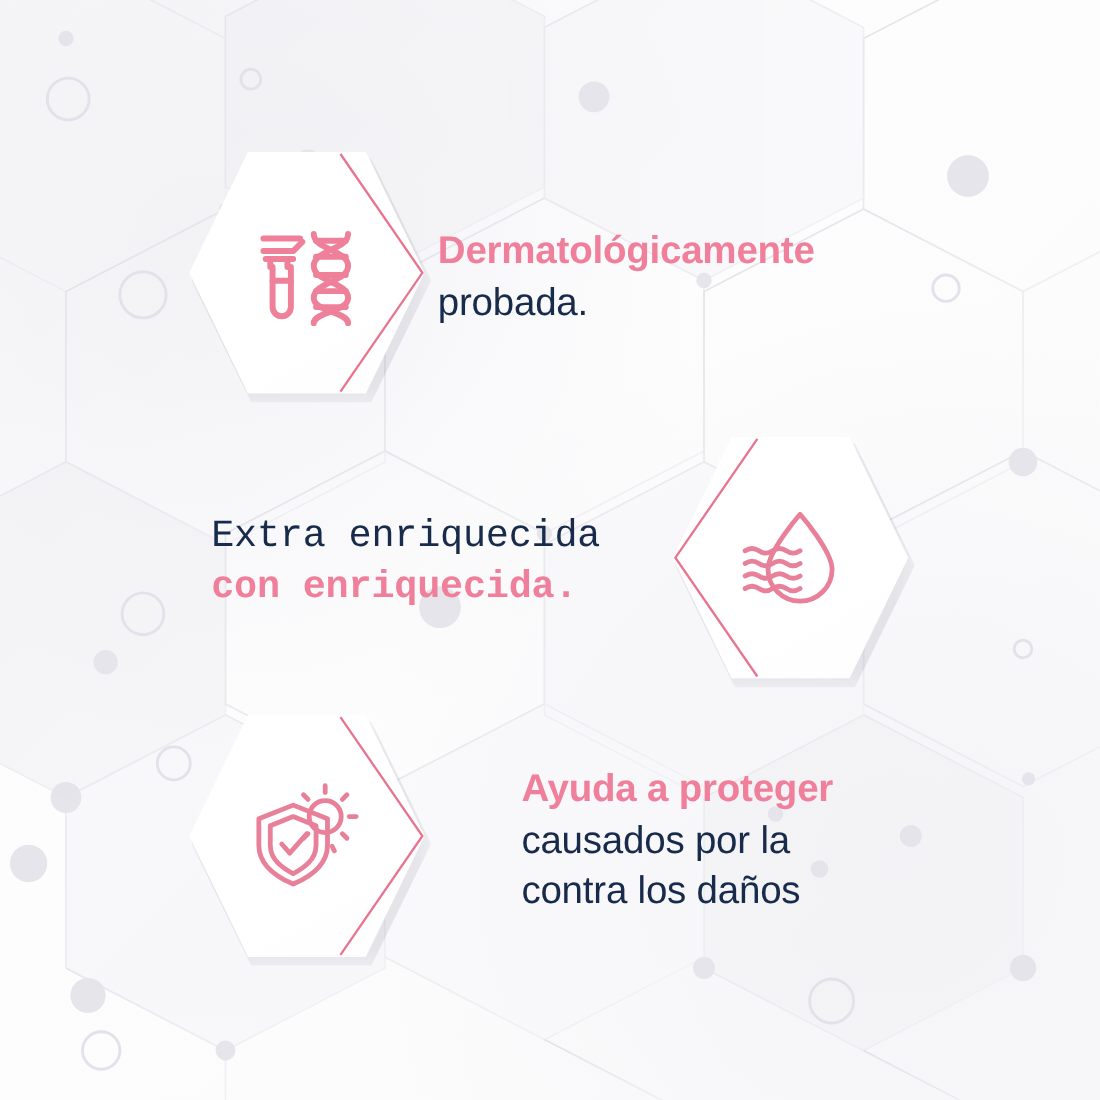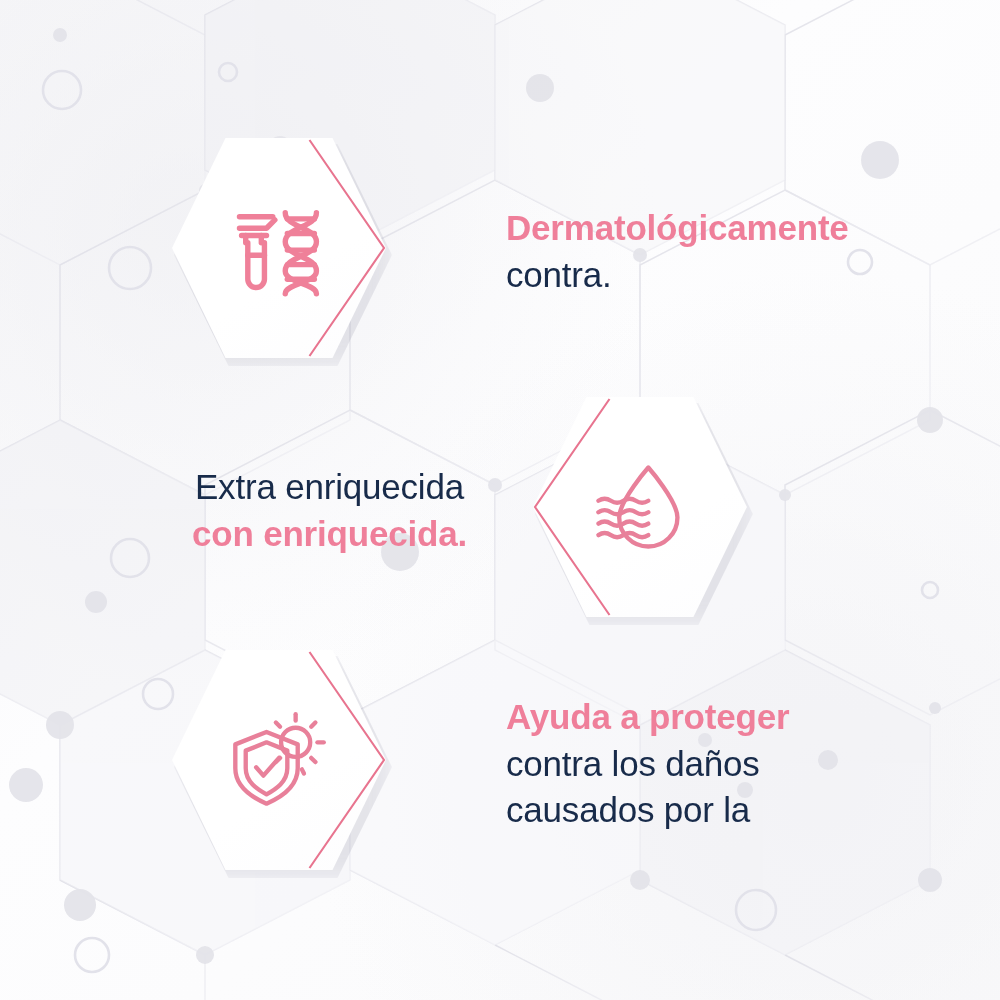--- a/index.html
+++ b/index.html
@@ -94,32 +94,32 @@
     font-size:35px;
     line-height:1.34;
     color:#182b4a;
     letter-spacing:-0.2px;
   }
   .txt .hl {
     color:#ef7f9a;
     font-weight:bold;
   }
   .txt .ln { display:block; white-space:nowrap; }
-  .txt.right { text-align:center; }
+  .txt.right { text-align:left;font-family:Liberation Mono, monospace; }
 
   
   #feature-1 { left:168px; top:134px; }
-  #feature-1 .txt { margin-left:108px; }
+  #feature-1 .txt { }
 
   #feature-2 { left:192px; top:393px; }
   #feature-2 .hex-wrap { order:2; margin-left:62px; }
   #feature-2 .txt { order:1; }
 
   #feature-3 { left:168px; top:646px; }
-  #feature-3 .txt { margin-left:108px; }
+  #feature-3 .txt { margin-left:76px; }
 </style>
 </head>
 <body>
 
 <div class="canvas">
 
   <svg class="bg-network" viewBox="0 0 1000 1000" xmlns="http://www.w3.org/2000/svg">
     <defs>
       <linearGradient id="lineFade" x1="0" y1="0" x2="1" y2="1">
         <stop offset="0%" stop-color="#dedee6"></stop>
@@ -231,21 +231,21 @@
           </g>
         </svg>
       </div>
       <svg class="hex-accent" viewBox="0 0 214 220" xmlns="http://www.w3.org/2000/svg">
         <path d="M137.5,2 L212,110 L137.5,218"></path>
       </svg>
     </div>
 
     <div class="txt">
       <span class="ln hl">Dermatológicamente</span>
-      <span class="ln">contra.</span>
+      <span class="ln">probada.</span>
     </div>
   </div>
 
   <div class="feature" id="feature-2">
     <div class="hex-wrap">
       <div class="hex-shadow"></div>
       <div class="hex-face">
         <svg class="hex-icon" viewBox="0 0 100 100" xmlns="http://www.w3.org/2000/svg">
           <g class="st-thin">
 
@@ -293,18 +293,18 @@
           </g>
         </svg>
       </div>
       <svg class="hex-accent" viewBox="0 0 214 220" xmlns="http://www.w3.org/2000/svg">
         <path d="M137.5,2 L212,110 L137.5,218"></path>
       </svg>
     </div>
 
     <div class="txt">
       <span class="ln hl">Ayuda a proteger</span>
+      <span class="ln">causados por la</span>
       <span class="ln">contra los daños</span>
-      <span class="ln">causados por la</span>
     </div>
   </div>
 
 </div>
 
 </body></html>

